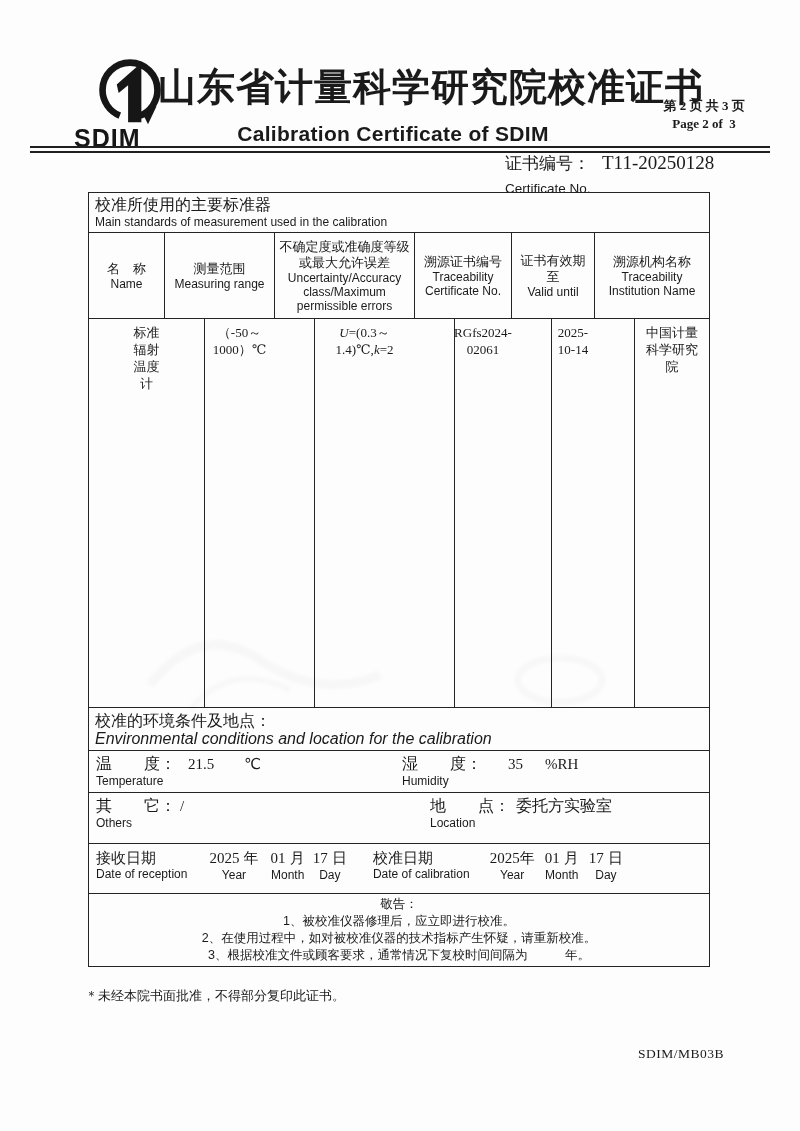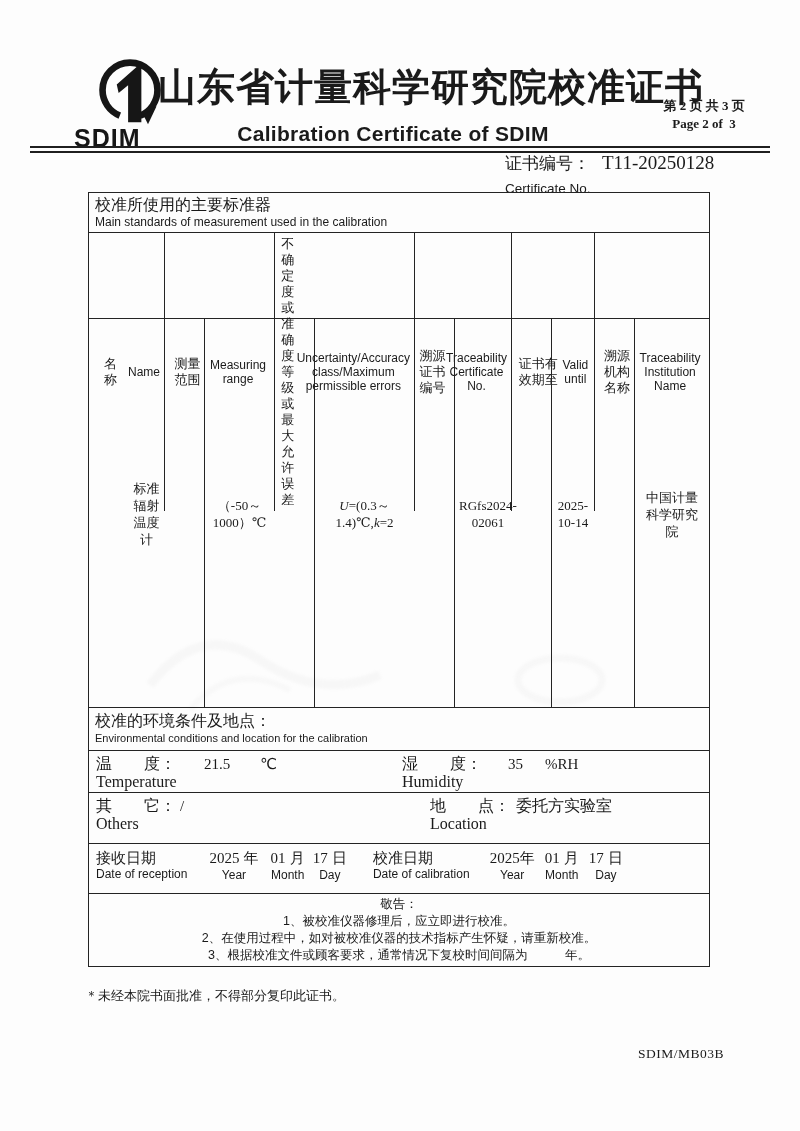--- a/index.html
+++ b/index.html
@@ -29,40 +29,40 @@
   
   .tbl{position:absolute;left:88px;top:192px;width:622px;border:1.5px solid #242424;
        box-sizing:border-box;background:transparent;}
   .tbl *{box-sizing:border-box;}
   .row{border-bottom:1.5px solid #242424;}
   .row:last-child{border-bottom:none;text-align:center;}
   .sec-head{height:40px;padding:2px 6px 0;}
   .sec-head .zh{font-size:16px;line-height:20px;display:block;}
   .sec-head .en{font-size:12px;line-height:15px;display:block;}
   .grid{display:grid;grid-template-columns:75px 110px 140px 97px 83px 1fr;}
-  .grid>div{border-left:1.5px solid #242424;display:flex;flex-direction:row;align-items:center;
+  .grid>div{border-left:1.5px solid #242424;display:flex;flex-direction:column;align-items:center;
             text-align:center;padding:3px 4px;}
   .grid>div:first-child{border-left:none;}
   .head-row{height:86px;}
   .head-row>div{justify-content:center;}
   .head-row .zh{font-size:13px;line-height:16px;}
   .head-row .en{font-size:12px;line-height:14px;}
   .body-row{height:389px;}
   .body-row>div{justify-content:flex-start;padding-top:5px;font-size:13px;line-height:17px;margin-left:40px;}
   .inst-cell{padding-left:9px !important;padding-right:9px !important;}
   .env-head{height:43px;padding:3px 6px 0;}
   .env-head .zh{font-size:16px;line-height:20px;display:block;}
-  .env-head .en{font-size:11px;line-height:15px;display:block;}
+  .env-head .en{font-size:16px;line-height:15px;display:block;font-style:italic;}
   .split{display:flex;}
   .half-l{width:311px;padding:3px 0 0 7px;}
   .half-r{flex:1;padding:3px 0 0 2px;}
   .env-row{height:42px;}
   .others-row{height:51px;gap:28px;}
   .fline{font-size:16px;line-height:20px;display:flex;align-items:flex-start;}
-  .sub-en{font-size:16px;line-height:15px;font-family:Liberation Serif, serif;}
+  .sub-en{font-size:12px;line-height:15px;}
   .val{font-size:15px;}
   .dates-row{height:50px;display:flex;padding:4px 0 0 7px;}
   .dg{display:flex;flex-direction:column;align-items:flex-start;}
   .dg.c{align-items:center;}
   .dg .t{font-size:15px;line-height:19px;white-space:nowrap;}
   .dg .b{font-size:12px;line-height:15px;white-space:nowrap;}
   .notice{height:72px;padding:2px 6px 0;font-size:12.5px;line-height:17px;}
   .notice div{white-space:pre-wrap;}
 
   
@@ -160,21 +160,21 @@
 
     <div class="row env-head">
       <span class="zh">校准的环境条件及地点：</span>
       <span class="en">Environmental conditions and location for the calibration</span>
     </div>
 
     <div class="row split env-row">
       <div class="half-l">
         <div class="fline">
           <span class="pre">温　　度：</span>
-          <span class="serif val" style="margin-left:28px">21.5</span>
+          <span class="serif val" style="margin-left:12px">21.5</span>
           <span class="val" style="margin-left:30px">℃</span>
         </div>
         <div class="sub-en">Temperature</div>
       </div>
       <div class="half-r">
         <div class="fline">
           <span class="pre">湿　　度：</span>
           <span class="serif val" style="margin-left:26px">35</span>
           <span class="serif val" style="margin-left:22px">%RH</span>
         </div>

